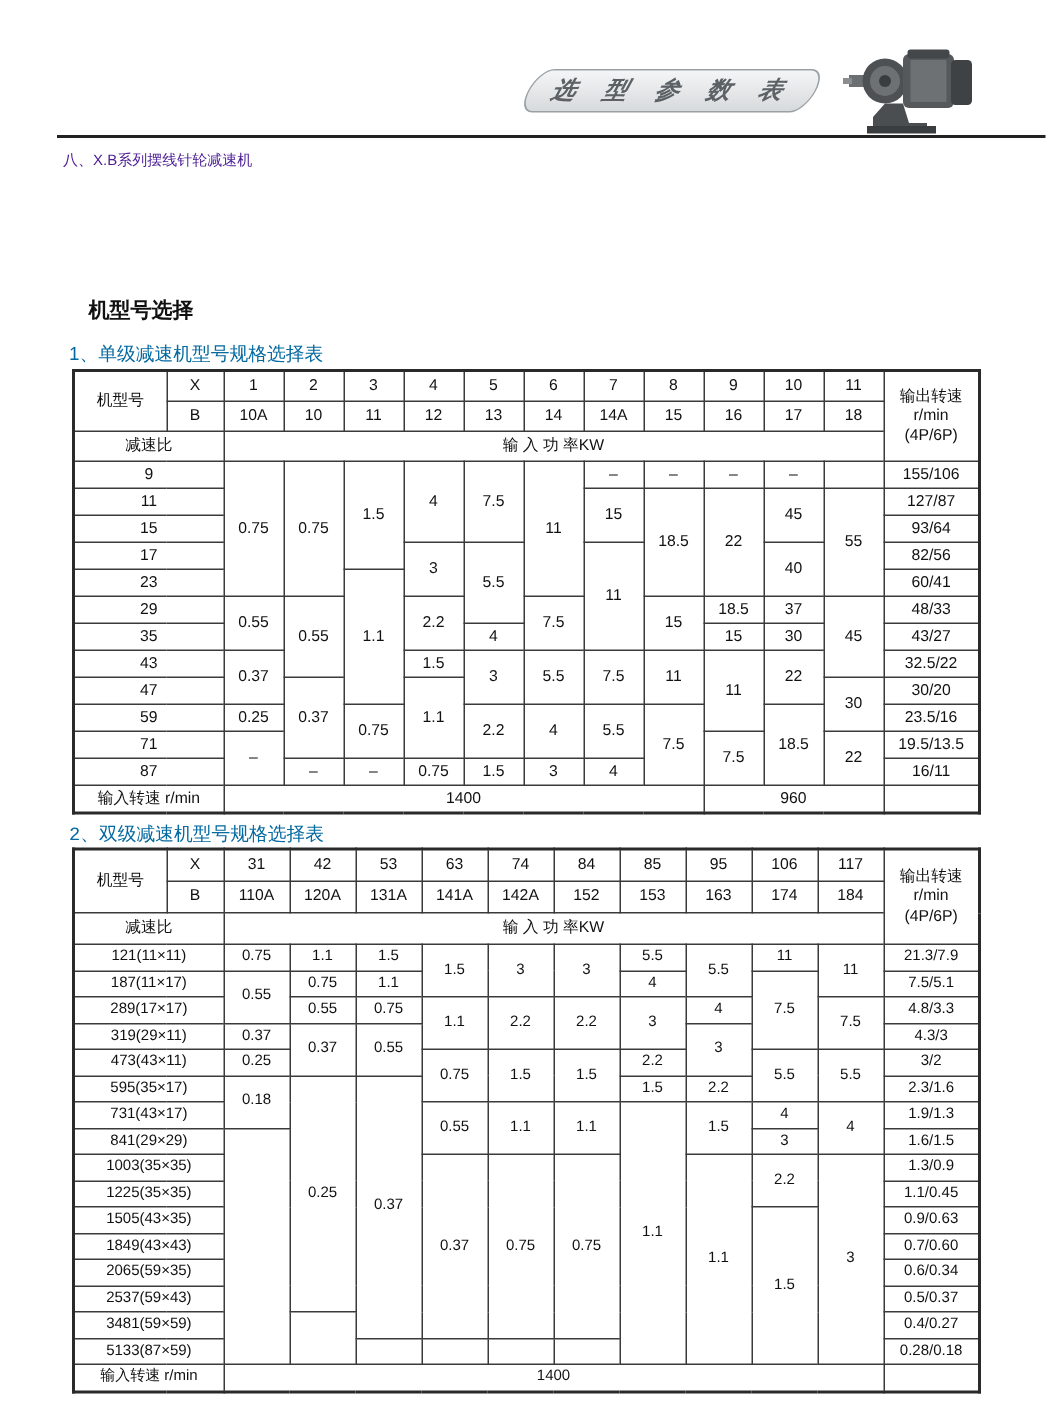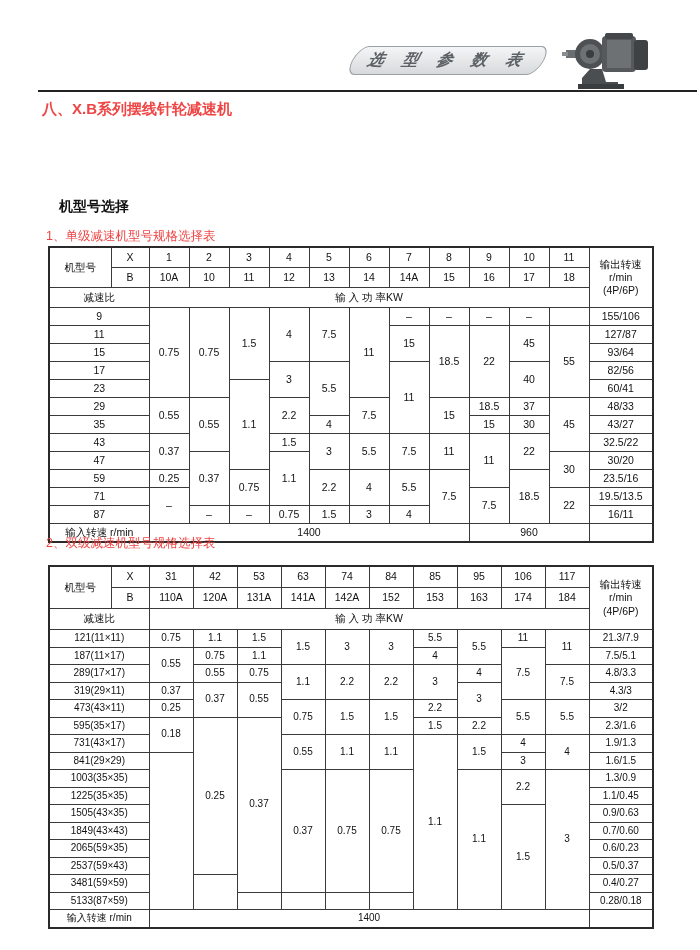--- a/index.html
+++ b/index.html
@@ -18,33 +18,33 @@
   }
   .banner span{
     transform:skewX(14deg);
     font-style:italic;font-weight:bold;font-size:16px;color:#5c6166;
     letter-spacing:7px;white-space:nowrap;
   }
   .motor{position:absolute;left:560px;top:28px;width:96px;height:62px;}
   .rule{position:absolute;left:38px;top:90px;width:659px;height:2px;background:#222;}
   h1.sec{
     position:absolute;left:42px;top:100px;margin:0;
-    font-size:15px;font-weight:bold;color:#ef4444;
+    font-size:10px;font-weight:normal;color:#4c1d95;
   }
   .intro{
     position:absolute;left:42px;top:124px;width:618px;margin:0;
     font-size:12.5px;line-height:21px;text-indent:2em;text-align:justify;color:#111;
   }
   h2.sub{
     position:absolute;left:59px;top:198px;margin:0;
     font-size:14px;font-weight:bold;color:#111;
   }
-  .tbl-title{position:absolute;left:46px;font-size:12.5px;color:#ef4444;}
+  .tbl-title{position:absolute;left:46px;font-size:12.5px;color:#0369a1;}
   #t1-title{top:228px;}
-  #t2-title{top:535px;}
+  #t2-title{top:548px;font-family:Liberation Mono, monospace;}
   .tmount{position:absolute;left:48px;}
   #t1{top:246px;}
   #t2{top:565px;}
   table.ptable{border-collapse:collapse;table-layout:fixed;background:#fff;border:2px solid #2a2a2a;}
   table.ptable td,table.ptable th{
     border:1px solid #3a3a3a;text-align:center;vertical-align:middle;
     font-weight:normal;padding:0;font-size:10.5px;color:#111;line-height:1.25;
     overflow:hidden;white-space:nowrap;
   }
   #t1 td,#t1 th{height:17px;}
@@ -404,21 +404,21 @@
             <td colspan="2" class="rowlabel">1505(43×35)</td>
             <td rowspan="6">1.5</td>
             <td>0.9/0.63</td>
           </tr>
           <tr>
             <td colspan="2" class="rowlabel">1849(43×43)</td>
             <td>0.7/0.60</td>
           </tr>
           <tr>
             <td colspan="2" class="rowlabel">2065(59×35)</td>
-            <td>0.6/0.23</td>
+            <td>0.6/0.34</td>
           </tr>
           <tr>
             <td colspan="2" class="rowlabel">2537(59×43)</td>
             <td>0.5/0.37</td>
           </tr>
           <tr>
             <td colspan="2" class="rowlabel">3481(59×59)</td>
             <td rowspan="2"></td>
             <td>0.4/0.27</td>
           </tr>

